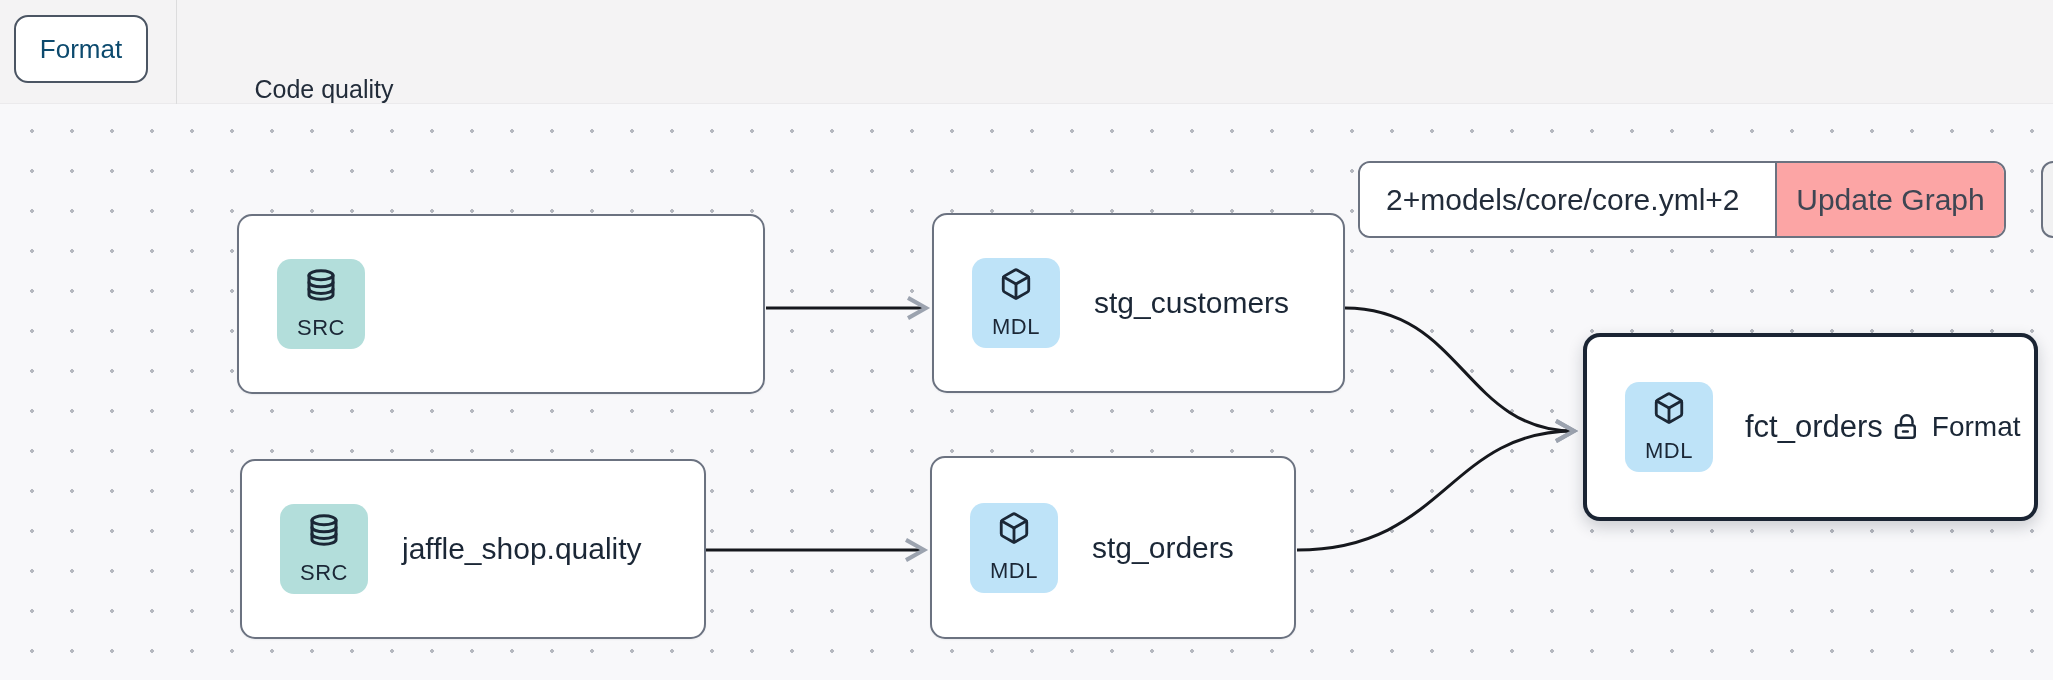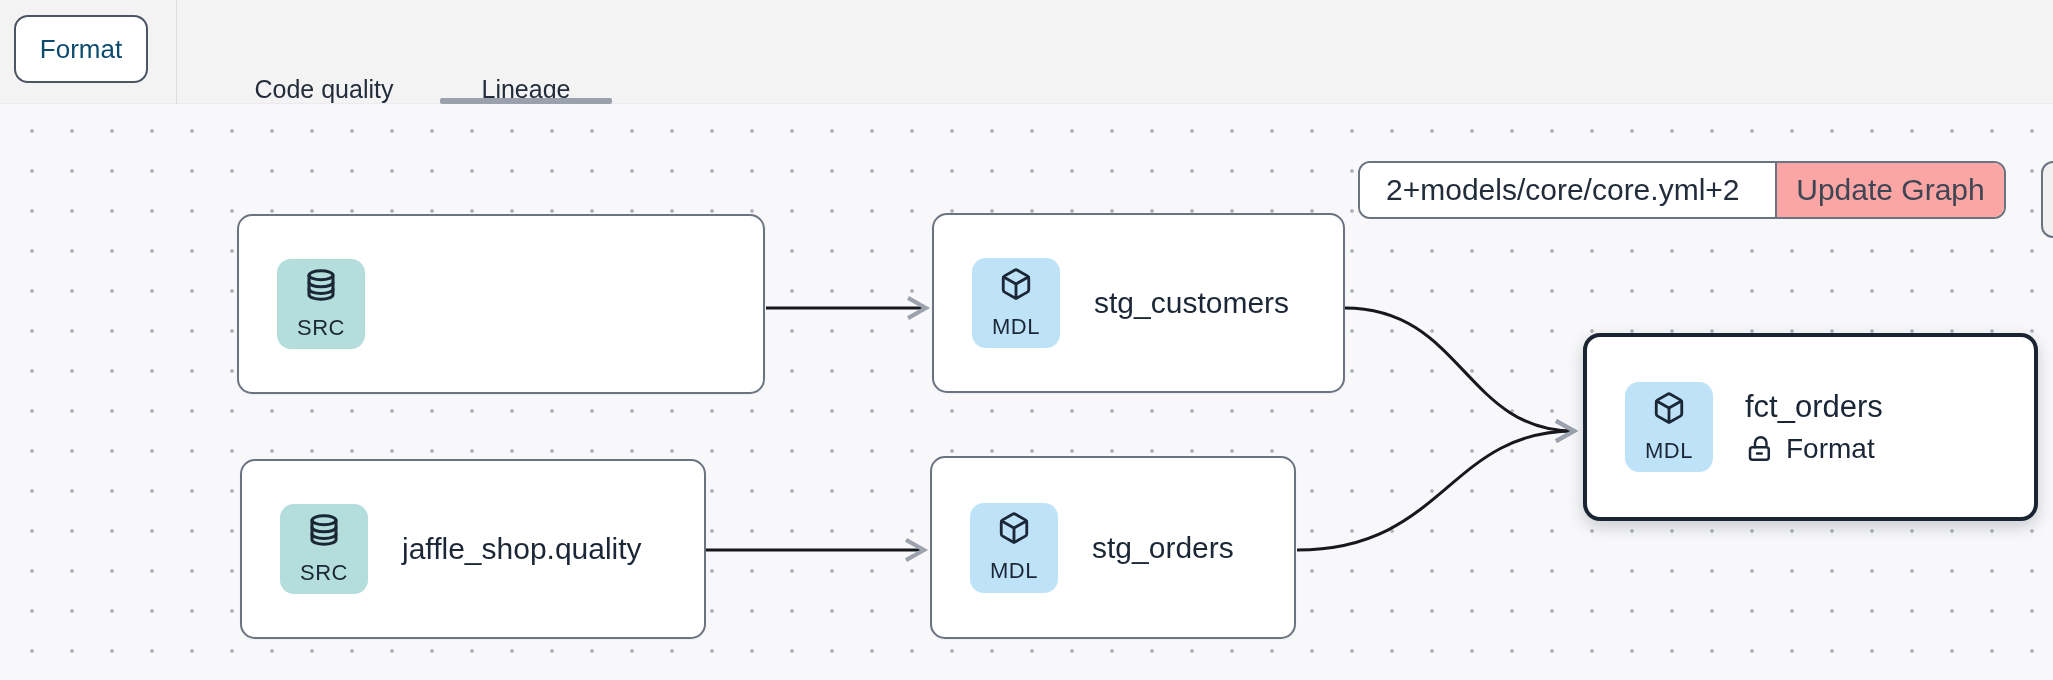--- a/index.html
+++ b/index.html
@@ -39,29 +39,29 @@
     box-shadow:0 6px 16px rgba(20,30,45,0.20); }
   .badge { position:absolute; left:38px; top:50%; transform:translateY(-50%);
     width:88px; height:90px; border-radius:14px; display:flex; flex-direction:column;
     align-items:center; justify-content:center; gap:13px; color:var(--text); }
   .badge.src { background:var(--src_badge_bg); }
   .badge.mdl { background:var(--mdl_badge_bg); }
   .badge svg { width:36px; height:34px; stroke:var(--text); fill:none;
     stroke-width:2; stroke-linecap:round; stroke-linejoin:round; }
   .badge-label { font-size:22px; font-weight:500; letter-spacing:0.5px; }
   .node-title { margin-left:160px; font-size:30px; color:var(--text); white-space:nowrap; }
-  .node-body { margin-left:158px; display:flex; flex-direction:column; gap:8px; }
+  .node-body { margin-left:158px; display:flex; flex-direction:row; gap:8px; }
   .node-body .node-title { margin-left:0; font-size:31px; }
   .node-access { display:flex; align-items:center; gap:11px; font-size:28px;
     color:var(--text); }
   .node-access svg { width:30px; height:30px; stroke:var(--text); fill:none;
     stroke-width:2; stroke-linecap:round; stroke-linejoin:round; }
 
   
-  .graph-controls { position:absolute; left:1358px; top:57px; width:648px; height:58px;
+  .graph-controls { position:absolute; left:1358px; top:57px; width:648px; height:77px;
     display:flex; border:2px solid #6b7280; border-radius:12px; overflow:hidden;
     background:#fff; }
   .graph-controls input { flex:1; border:none; outline:none; background:#fff;
     font-family:"Liberation Sans", sans-serif; font-size:30px; color:#222c3a;
     padding:0 10px 0 26px; min-width:0; }
   .update-btn { width:229px; background:#fca5a5; border:none;
     border-left:2px solid #6b7280; font-family:"Liberation Sans", sans-serif;
     font-size:30px; color:#3e4653; cursor:pointer; }
   .cutoff-btn { position:absolute; left:2041px; top:57px; width:44px; height:77px;
     background:#f1f1f2; border:2px solid #6b7280; border-radius:12px; cursor:pointer; }
@@ -162,18 +162,14 @@
 </div>
 
 <div class="topbar">
   <button class="format-btn">Format</button>
   <div class="tb-divider"></div>
   <div class="tabs">
     <div class="tab">
       <span>Code quality</span>
 
     </div>
-    <div class="tab active">
-      <span>Lineage</span>
-      <span class="tab-underline"></span>
-    </div>
   </div>
 </div>
 
 </body></html>

